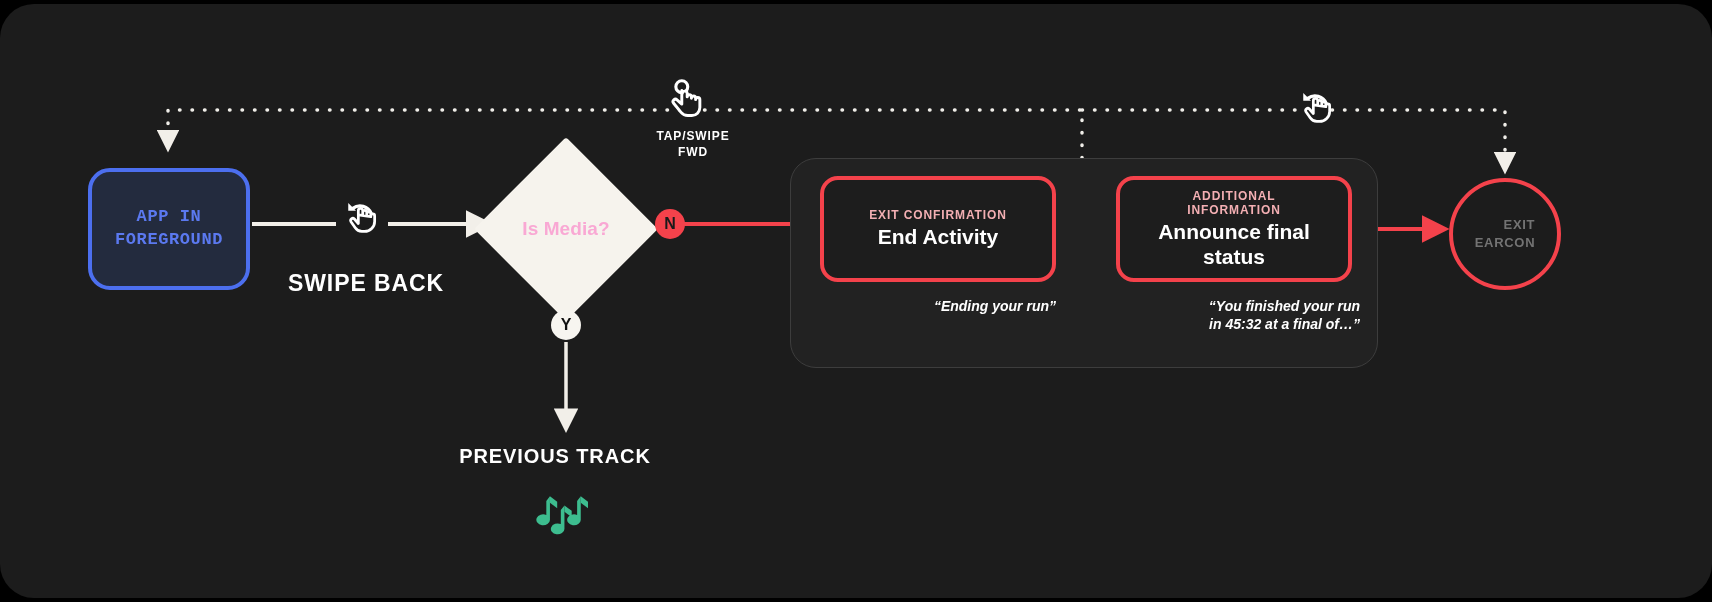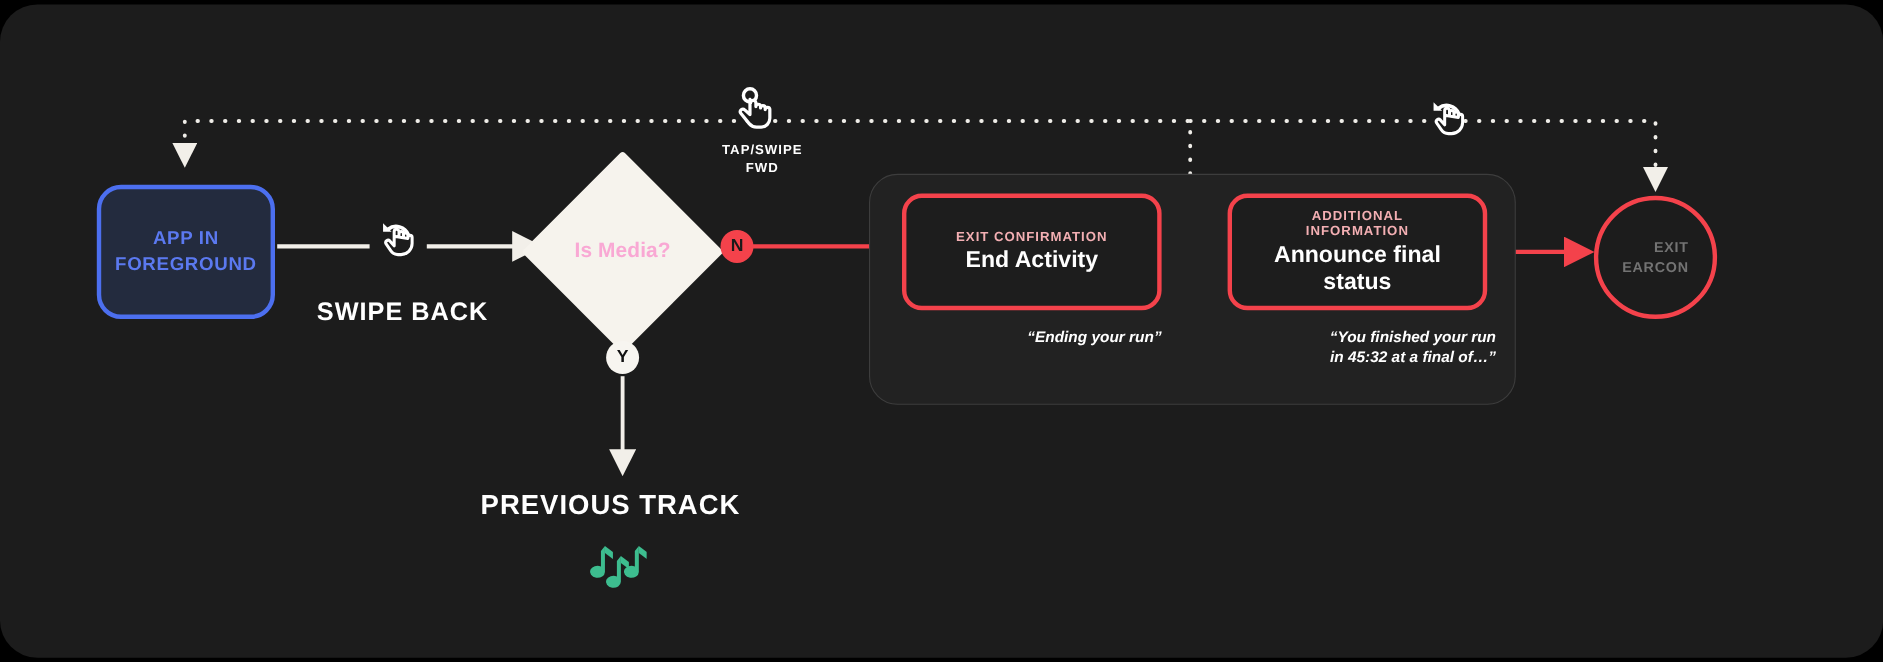--- a/index.html
+++ b/index.html
@@ -49,20 +49,21 @@
     justify-content: center;
   }
   .node-app .txt {
     color: #5B79F0;
     font-size: 17px;
     font-weight: bold;
     letter-spacing: 0.6px;
     line-height: 1.35;
     text-align: center;
     text-transform: uppercase;
+    font-family: Liberation Mono, monospace;
   }
 
   
   .diamond-wrap {
     position: absolute;
     left: 477px; top: 140px;
     width: 178px; height: 178px;
   }
   .diamond-shape {
     position: absolute;
@@ -190,21 +191,21 @@
   .label {
     position: absolute;
     color: #FFFFFF;
     font-weight: bold;
     text-align: center;
     letter-spacing: 0.9px;
     text-transform: uppercase;
   }
   .label-swipe-back { left: 266px; top: 270px; width: 200px; font-size: 23px; }
   .label-tapswipe   { left: 608px; top: 128px; width: 170px; font-size: 12px; line-height: 1.35; }
-  .label-prev-track { left: 430px; top: 445px; width: 250px; font-size: 25px; }
+  .label-prev-track { left: 430px; top: 445px; width: 250px; font-size: 20px; }
 
   
   .icon-box { position: absolute; }
   .icon-swipe-1 { left: 340px; top: 196px; width: 44px; height: 44px; }
   .icon-tap     { left: 663px; top: 78px;  width: 44px; height: 44px; }
   .icon-swipe-2 { left: 1295px; top: 86px; width: 44px; height: 44px; }
   .icon-music   { left: 530px; top: 492px; width: 58px; height: 54px; }
 </style>
 </head>
 <body>

